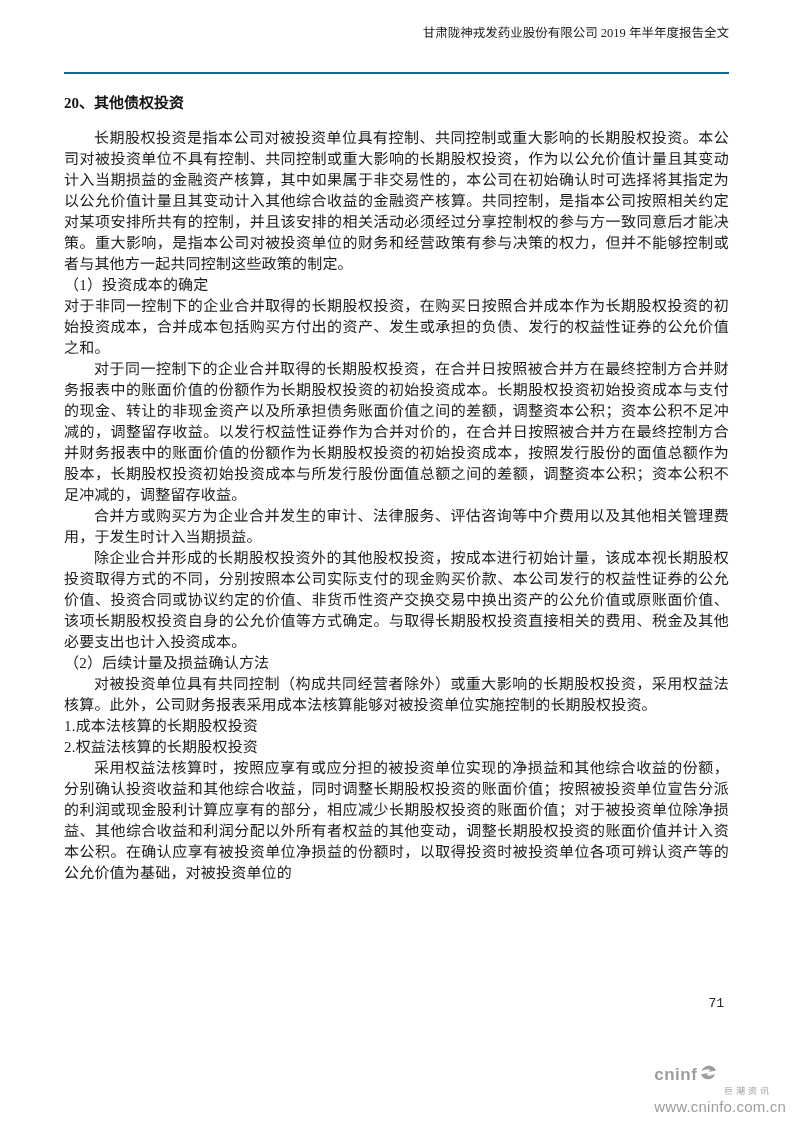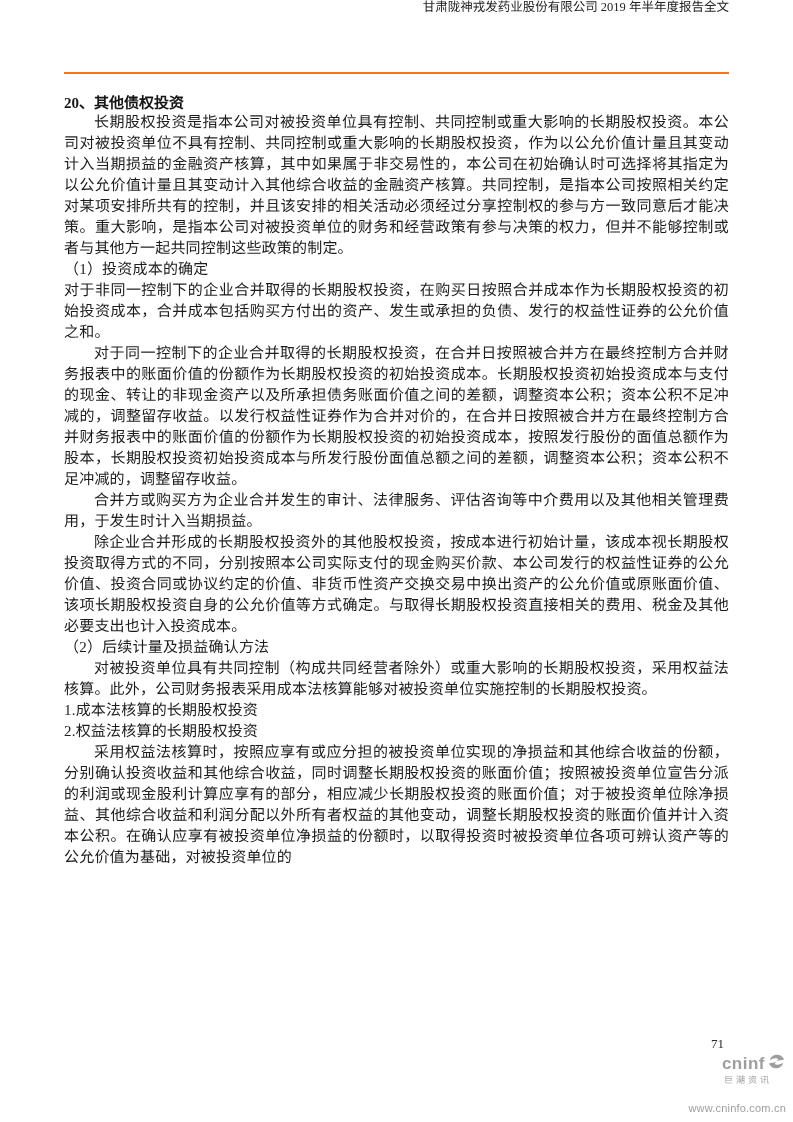--- a/index.html
+++ b/index.html
@@ -15,93 +15,95 @@
     width: 793px; height: 1122px;
     background: #ffffff;
   }
   .content {
     position: absolute;
     left: 64px; top: 0;
     width: 665px;
   }
   .header {
     height: 72px;
-    border-bottom: 2px solid #f97316;
+    border-bottom: 2px solid #0369a1;
     display: flex;
-    align-items: flex-start;
+    align-items: center;
     justify-content: flex-end;
   }
   .header-title {
     font-size: 12.5px;
     line-height: 15px;
     padding-bottom: 5px;
     color: #222222;
     white-space: nowrap;
   }
   h2.section-heading {
     font-size: 15px;
     font-weight: bold;
     line-height: 17px;
     margin: 0;
     color: #161616;
   }
   #heading-20 { margin-top: 21px; }
   #heading-21 { margin-top: 26px; }
   #heading-22 { margin-top: 26px; }
   .body-text {
+    margin-top: 16px;
   }
   .para {
     margin: 0;
     font-size: 15px;
     line-height: 21px;
     text-align: justify;
     text-justify: inter-ideograph;
     letter-spacing: 0.2px;
     color: #1c1c1c;
     word-break: break-all;
   }
   .para.indent { text-indent: 2em; }
   .page-number {
     position: absolute;
-    top: 1036px;
+    top: 996px;
     right: 69px;
     font-size: 13px;
     color: #2a2a2a;
+    font-family: Liberation Mono, monospace;
   }
   .cninfo-logo {
     position: absolute;
     right: 7px;
     bottom: 8px;
     text-align: right;
     color: #9d9d9d;
     line-height: 1;
   }
   .cninfo-brand-row {
     display: flex;
     align-items: center;
-    justify-content: flex-end;
+    justify-content: flex-start;
     gap: 2px;
   }
   .cninfo-brand {
     font-family: "Liberation Sans", "DejaVu Sans", sans-serif;
     font-size: 17px;
     font-weight: bold;
     letter-spacing: 0.5px;
   }
   .cninfo-swirl { display: inline-block; }
   .cninfo-cn {
     font-size: 9px;
     letter-spacing: 3px;
     margin-top: 2px;
     margin-right: 14px;
   }
   .cninfo-url {
     font-family: "Liberation Sans", "DejaVu Sans", sans-serif;
-    font-size: 11px;
-    margin-top: 18px;
+    font-size: 15px;
+    margin-top: 3px;
     letter-spacing: 0.2px;
   }
 </style>
 </head>
 <body>
 
 <div class="page">
   <div class="content">
 
     <div class="header">

